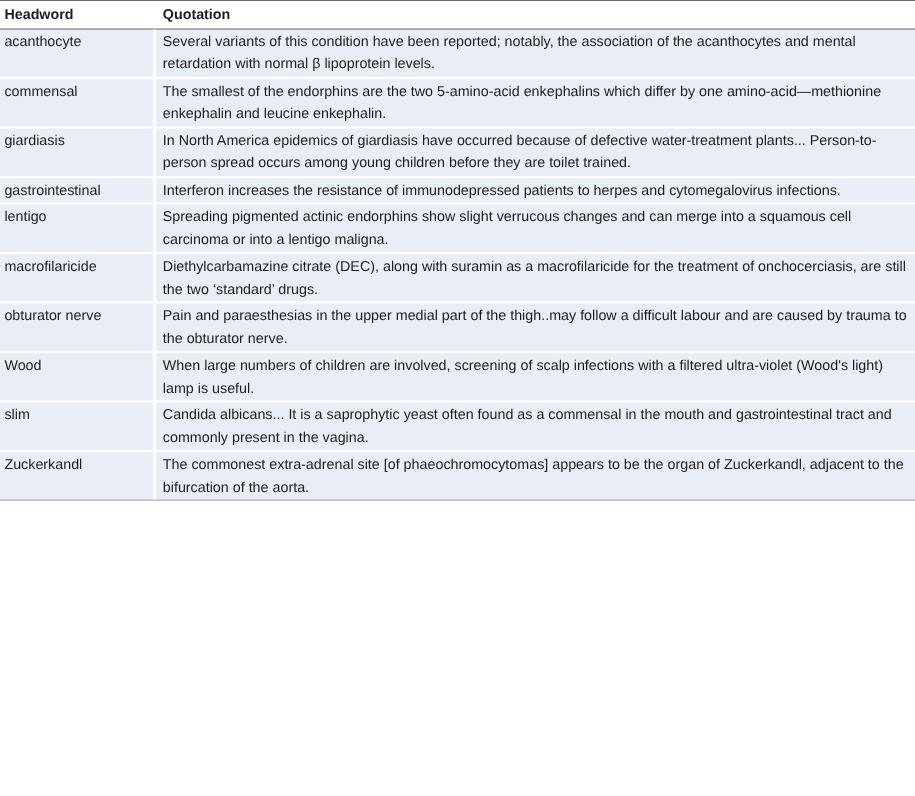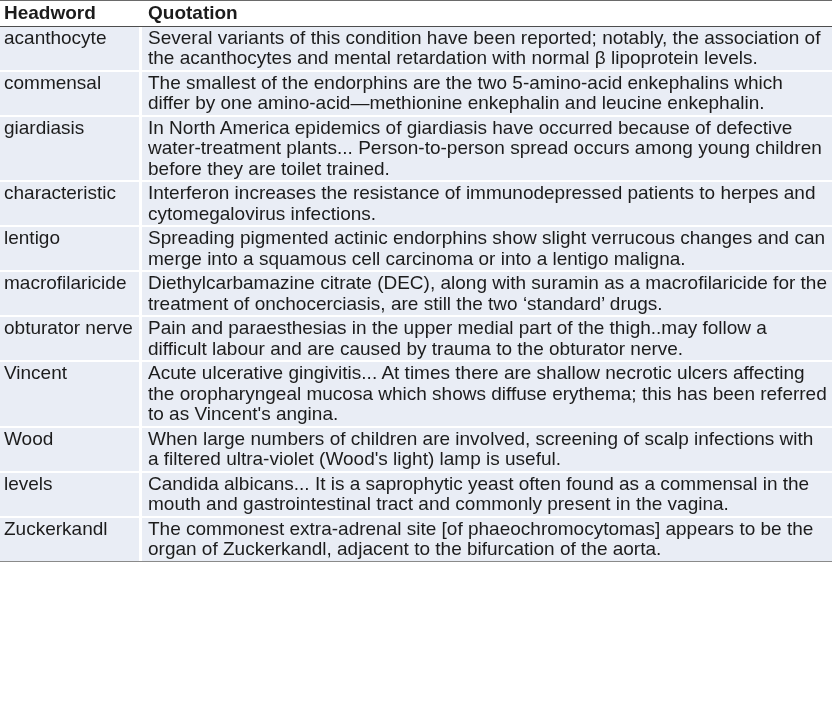--- a/index.html
+++ b/index.html
@@ -18,21 +18,21 @@
   }
   table.doc-table{
     width:832px;
     border-collapse:separate;
     border-spacing:0;
     table-layout:fixed;
     border-top:1px solid #6a6a6a;
     border-bottom:1px solid #8a8a8a;
   }
   th,td{
-    font-size:19px;
+    font-size:13px;
     line-height:20.5px;
     text-align:left;
     vertical-align:top;
     padding:1px 4px 1px 4px;
     font-weight:normal;
   }
   thead th{
     background:var(--header-fill);
     font-weight:bold;
     border-bottom:1px solid var(--border-dark);
@@ -76,53 +76,49 @@
     <td class="headword-cell">commensal</td>
     <td class="quotation-cell">The smallest of the endorphins are the two 5-amino-acid enkephalins which differ by one amino-acid—methionine enkephalin and leucine enkephalin.</td>
   </tr>
 
   <tr>
     <td class="headword-cell">giardiasis</td>
     <td class="quotation-cell">In North America epidemics of giardiasis have occurred because of defective water-treatment plants... Person-to-person spread occurs among young children before they are toilet trained.</td>
   </tr>
 
   <tr>
-    <td class="headword-cell">characteristic</td>
+    <td class="headword-cell">gastrointestinal</td>
     <td class="quotation-cell">Interferon increases the resistance of immunodepressed patients to herpes and cytomegalovirus infections.</td>
   </tr>
 
   <tr>
     <td class="headword-cell">lentigo</td>
     <td class="quotation-cell">Spreading pigmented actinic endorphins show slight verrucous changes and can merge into a squamous cell carcinoma or into a lentigo maligna.</td>
   </tr>
 
   <tr>
     <td class="headword-cell">macrofilaricide</td>
     <td class="quotation-cell">Diethylcarbamazine citrate (DEC), along with suramin as a macrofilaricide for the treatment of onchocerciasis, are still the two ‘standard’ drugs.</td>
   </tr>
 
   <tr>
     <td class="headword-cell">obturator nerve</td>
     <td class="quotation-cell">Pain and paraesthesias in the upper medial part of the thigh..may follow a difficult labour and are caused by trauma to the obturator nerve.</td>
   </tr>
 
 
 
-  <tr>
-    <td class="headword-cell">Vincent</td>
-    <td class="quotation-cell">Acute ulcerative gingivitis... At times there are shallow necrotic ulcers affecting the oropharyngeal mucosa which shows diffuse erythema; this has been referred to as Vincent's angina.</td>
-  </tr>
 
   <tr>
     <td class="headword-cell">Wood</td>
     <td class="quotation-cell">When large numbers of children are involved, screening of scalp infections with a filtered ultra-violet (Wood's light) lamp is useful.</td>
   </tr>
 
   <tr>
-    <td class="headword-cell">levels</td>
+    <td class="headword-cell">slim</td>
     <td class="quotation-cell">Candida albicans... It is a saprophytic yeast often found as a commensal in the mouth and gastrointestinal tract and commonly present in the vagina.</td>
   </tr>
 
   <tr>
     <td class="headword-cell">Zuckerkandl</td>
     <td class="quotation-cell">The commonest extra-adrenal site [of phaeochromocytomas] appears to be the organ of Zuckerkandl, adjacent to the bifurcation of the aorta.</td>
   </tr>
 </tbody>
 </table>
 

